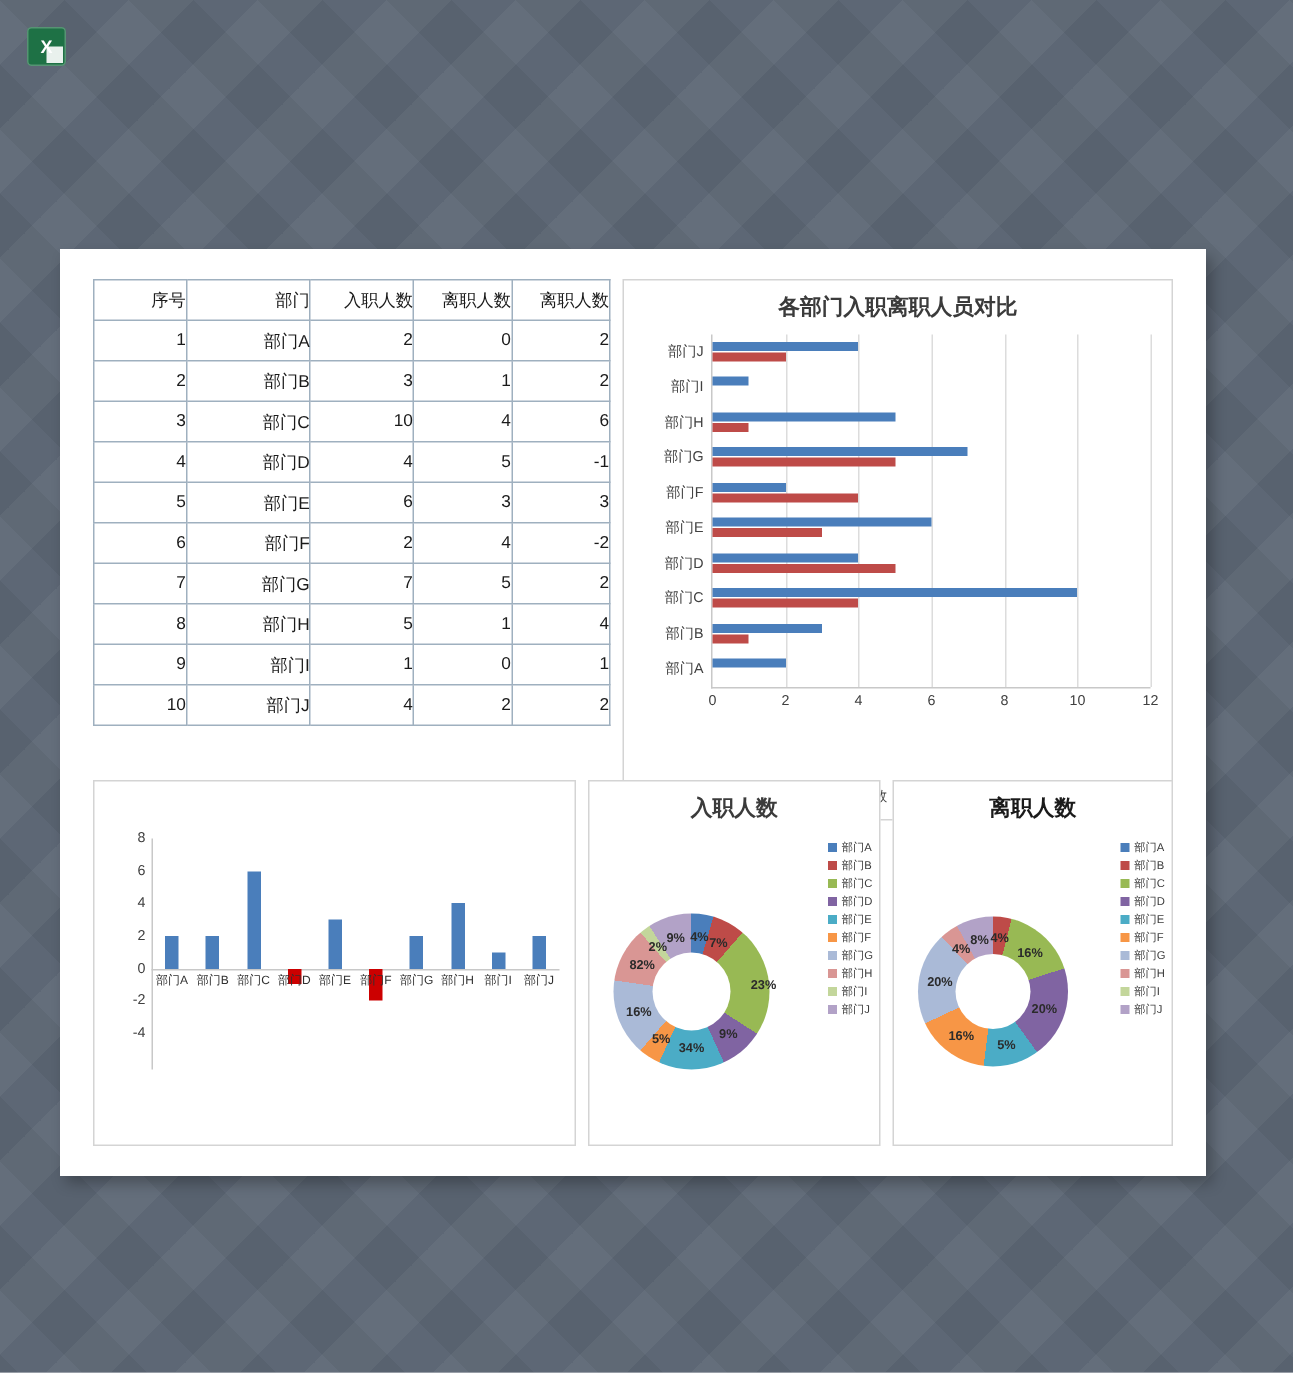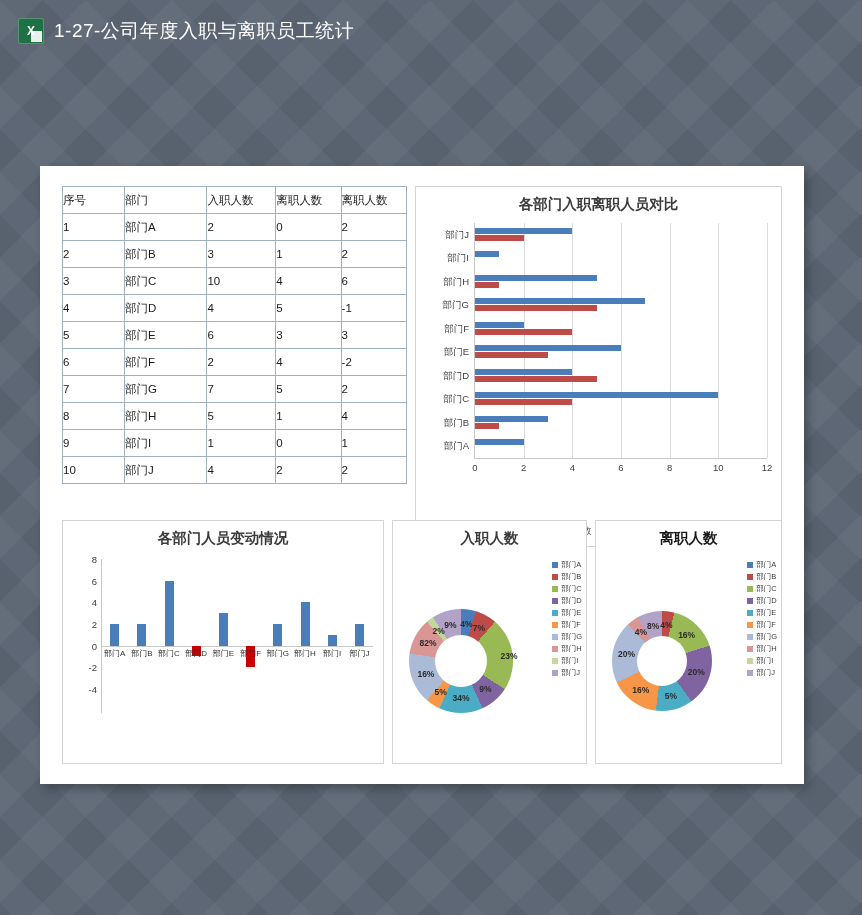--- a/index.html
+++ b/index.html
@@ -46,21 +46,21 @@
     box-shadow: 4px 5px 9px rgba(0,0,0,0.28);
   }
   .sheet-inner{ position:absolute; inset:0; }
 
   
   .tbl-box{ position:absolute; left:22px; top:20px; width:345px; }
   table.stat{ border-collapse:collapse; width:100%; }
   table.stat td, table.stat th{
     border:1px solid #9fb0bf;
     height:26px;
-    text-align:left;
+    text-align:right;
     font-size:11.5px;
     color:#1a1a1a;
     font-weight:normal;
     padding:0;
   }
   table.stat thead td{ font-size:11.5px; }
   .col-a{width:18%} .col-b{width:24%} .col-c{width:20%} .col-d{width:19%} .col-e{width:19%}
 
   
   .panel{
@@ -150,21 +150,20 @@
 </head>
 <body>
 
 <div class="bg-pattern"></div>
 
 <div class="titlebar">
   <div class="xl-icon">
     <div class="sheet"></div>
     <span>X</span>
   </div>
-  <div class="doc-title">1-27-公司年度入职与离职员工统计</div>
 </div>
 
 <div class="sheet-wrap">
  <div class="sheet-inner">
 
   <div class="tbl-box">
     <table class="stat">
       <colgroup>
         <col class="col-a">
             <col class="col-b">
@@ -331,21 +330,20 @@
         </span>
         <span class="lg">
           <i class="sw" style="background:#4a7ebb"></i>
           <span>入职人数</span>
         </span>
       </div>
     </div>
   </div>
 
   <div class="panel" id="panel-var">
-    <div class="panel-title">各部门人员变动情况</div>
     <div class="vcol-area">
       <div class="yax"></div>
       <div class="vcol-grid" id="vgrid" style="height: 130px;">
             <div class="ylab" style="top: 0px;">8</div>
             <div class="ylab" style="top: 21.6667px;">6</div>
             <div class="ylab" style="top: 43.3333px;">4</div>
             <div class="ylab" style="top: 65px;">2</div>
             <div class="ylab" style="top: 86.6667px;">0</div>
             <div class="ylab" style="top: 108.333px;">-2</div>
             <div class="ylab" style="top: 130px;">-4</div>

